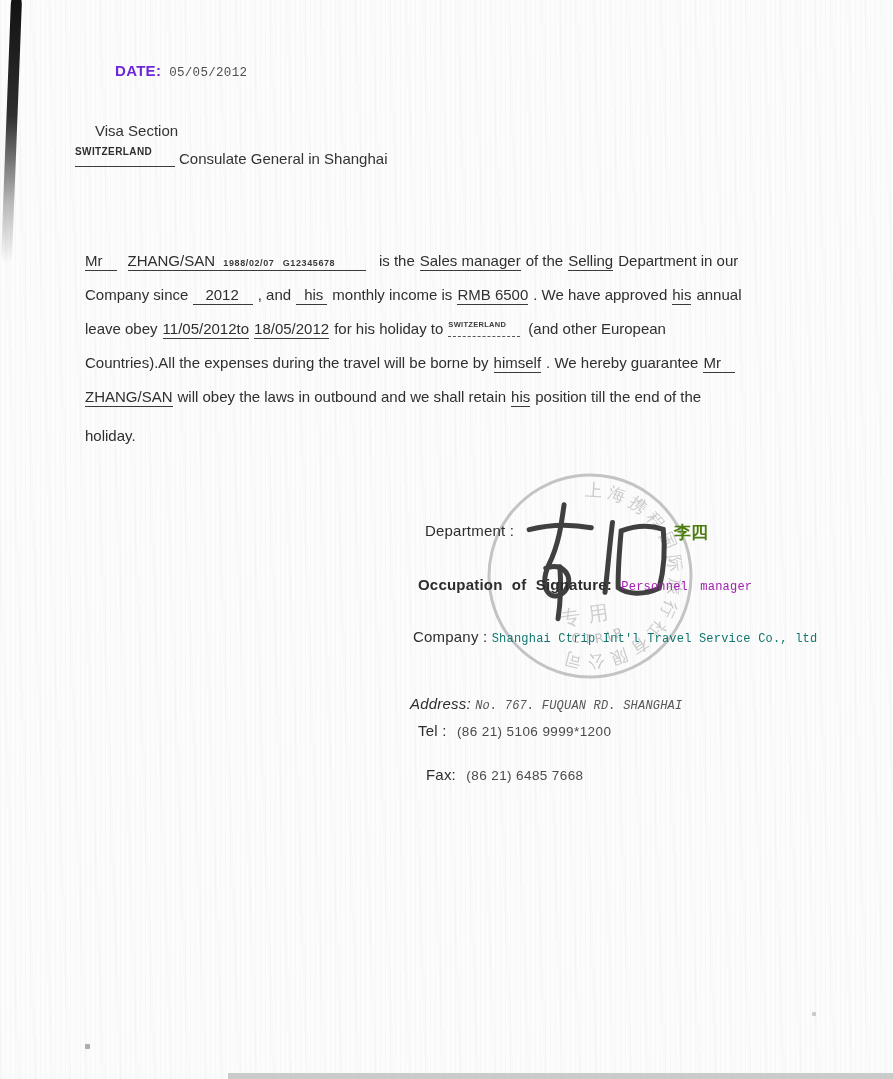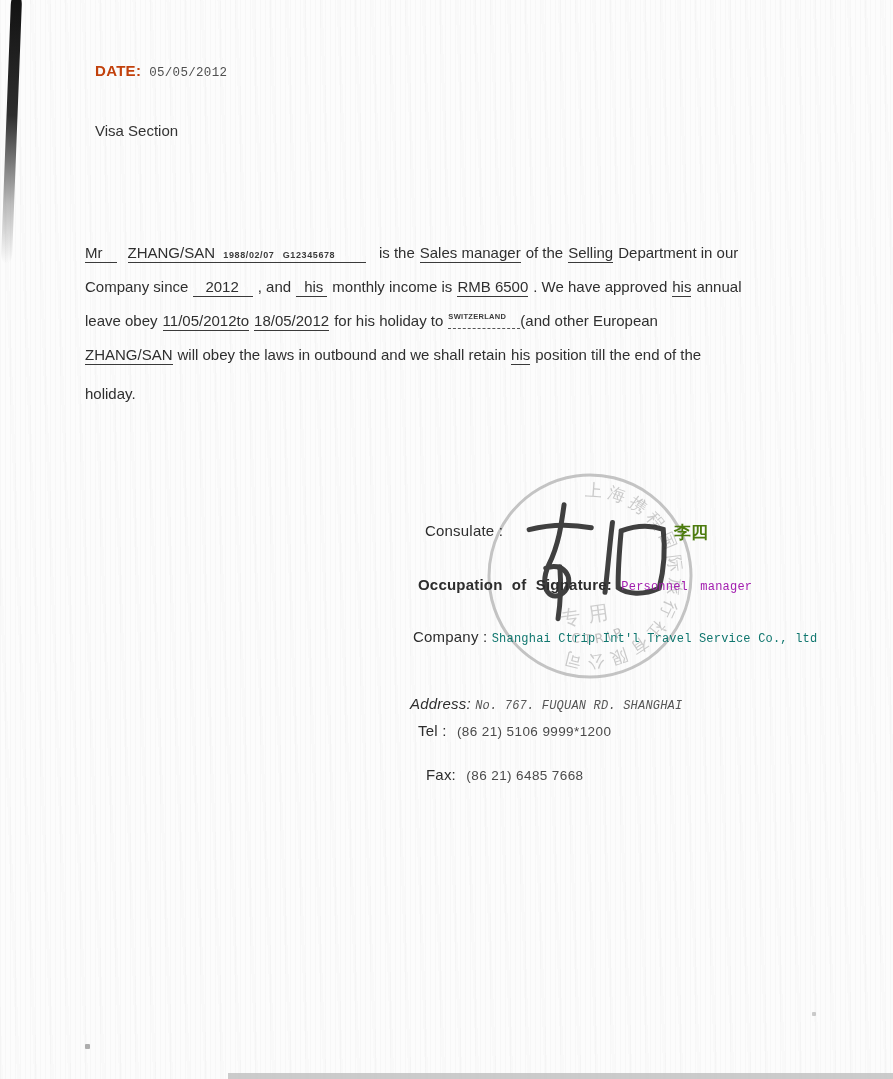--- a/index.html
+++ b/index.html
@@ -20,32 +20,32 @@
     left:6px;top:-6px;width:11px;height:270px;
     background:linear-gradient(to bottom,#111 0%,#2e2e2e 45%,rgba(110,110,110,.45) 78%,transparent 100%);
     transform:rotate(2.2deg);border-radius:45% 45% 50% 50% / 4%;
   }
   .scan-bar-bottom{
     left:228px;right:0;bottom:0;height:6px;background:#c2c2c2;opacity:.85;
   }
   .speckle{width:5px;height:5px;background:#9a9a9a;border-radius:1px;opacity:.8;}
   
   .date-line{left:95px;top:62px;font-size:15px;letter-spacing:.3px;}
-  .date-line .label{font-weight:bold;color:#c2410c;}
+  .date-line .label{font-weight:bold;color:#6d28d9;margin-left:20px;}
   .date-line .value{font-family:"Liberation Mono","DejaVu Sans Mono",monospace;font-size:12.5px;color:#4f4f4f;margin-left:8px;}
   .visa-section{left:95px;top:122px;font-size:15px;color:#333;}
   .consulate-line{left:75px;top:146px;font-size:15px;color:#333;}
   .country-blank{
     display:inline-block;min-width:100px;text-align:left;
     border-bottom:1.6px solid #3c3c3c;padding-bottom:9px;
     font-size:10px;font-weight:bold;letter-spacing:.4px;color:#2e2e2e;vertical-align:bottom;
   }
   .consulate-text{margin-left:4px;vertical-align:bottom;display:inline-block;padding-bottom:0px;}
   
-  .body-text{left:85px;top:236px;width:760px;font-size:15px;color:#2f2f2f;}
+  .body-text{left:85px;top:244px;width:760px;font-size:15px;color:#2f2f2f;}
   .body-line{height:34px;line-height:34px;white-space:nowrap;}
   .body-line .seg{margin-right:5px;}
   .u{border-bottom:1.6px solid #3a3a3a;padding-bottom:1px;}
   .sm{font-size:9px;font-weight:bold;letter-spacing:.6px;color:#3a3a3a;}
   .pad-r{padding-right:14px;}
   .pad-lr{padding-left:12px;padding-right:14px;}
   .tiny-country{
     display:inline-block;border-bottom:1.6px dashed #555;min-width:72px;
     font-size:7.5px;font-weight:bold;color:#3a3a3a;letter-spacing:.3px;
     vertical-align:baseline;line-height:10px;position:relative;top:-7px;height:16px;
@@ -71,30 +71,36 @@
   <div class="abs scan-wedge"></div>
   <div class="abs scan-bar-bottom"></div>
   <div class="abs speckle" style="left:85px;top:1044px;"></div>
   <div class="abs speckle" style="left:812px;top:1012px;width:4px;height:4px;opacity:.5;"></div>
 
   <div class="abs date-line">
     <span class="label">DATE:</span><span class="value">05/05/2012</span>
   </div>
 
   <div class="abs visa-section">Visa Section</div>
+  <div class="abs consulate-line">
+    <span class="country-blank">SWITZERLAND</span><span class="consulate-text">Consulate General in Shanghai</span>
+  </div>
 
   <div class="abs body-text">
     <div class="body-line">
       <span class="seg u pad-r">Mr</span><span class="seg u pad-r" style="margin-left:6px;"><span>ZHANG/SAN</span>&nbsp;&nbsp;<span class="sm">1988/02/07</span>&nbsp;&nbsp;<span class="sm">G12345678</span>&nbsp;&nbsp;&nbsp;&nbsp;</span><span class="seg" style="margin-left:8px;">is the</span><span class="seg u">Sales manager</span><span class="seg">of the</span><span class="seg u">Selling</span><span class="seg">Department in our</span>
     </div>
     <div class="body-line">
       <span class="seg">Company since</span><span class="seg u pad-lr">2012</span><span class="seg">, and</span><span class="seg u pad-lr" style="padding-left:8px;padding-right:4px;">his</span><span class="seg">monthly income is</span><span class="seg u">RMB 6500</span><span class="seg">. We have approved</span><span class="seg u">his</span><span class="seg">annual</span>
     </div>
     <div class="body-line">
-      <span class="seg">leave obey</span><span class="seg u">11/05/2012to</span><span class="seg u">18/05/2012</span><span class="seg">for  his holiday to</span><span class="tiny-country">SWITZERLAND</span><span class="seg" style="margin-left:0;">(and other European</span>
+      <span class="seg">leave obey</span><span class="seg u">11/05/2012to</span><span class="seg u">18/05/2012</span><span class="seg">for  his holiday to</span><span class="tiny-country">SWITZERLAND</span><span class="seg" style="margin-left:8px;">(and other European</span>
+    </div>
+    <div class="body-line">
+      <span class="seg">Countries).All the expenses during the travel will be borne by</span><span class="seg u">himself</span><span class="seg">. We hereby guarantee</span><span class="seg u pad-r">Mr</span>
     </div>
     <div class="body-line">
       <span class="seg u">ZHANG/SAN</span><span class="seg">will obey the laws in outbound and we shall retain</span><span class="seg u">his</span><span class="seg">position till the end of the</span>
     </div>
     <div class="body-line" style="margin-top:5px;">
       <span class="seg">holiday.</span>
     </div>
   </div>
 
   <div class="abs stamp-wrap">
@@ -122,21 +128,21 @@
         <path d="M46,8 C44,28 42,48 33,68 C22,94 38,108 50,94 C60,80 46,64 30,72"></path>
         <path d="M44,70 C46,88 46,104 44,122"></path>
 
         <path d="M95,24 C93,46 92,70 90,94"></path>
         <path d="M104,32 Q126,23 146,29 C149,50 148,70 144,88 C128,96 112,95 103,89 C102,70 103,50 104,32"></path>
       </g>
     </svg>
   </div>
 
   <div class="abs sig-label" style="left:425px;top:522px;">
-    <span>Consulate :</span>
+    <span>Department :</span>
   </div>
   <div class="abs printed-name" style="left:674px;top:521px;">李四</div>
 
   <div class="abs sig-label ws" style="left:418px;top:576px;">
     <span style="font-weight:600;">Occupation of Signature:</span>
     <span class="mono typed-gray">Personnel manager</span>
   </div>
 
   <div class="abs sig-label" style="left:413px;top:628px;">
     <span>Company :</span>

